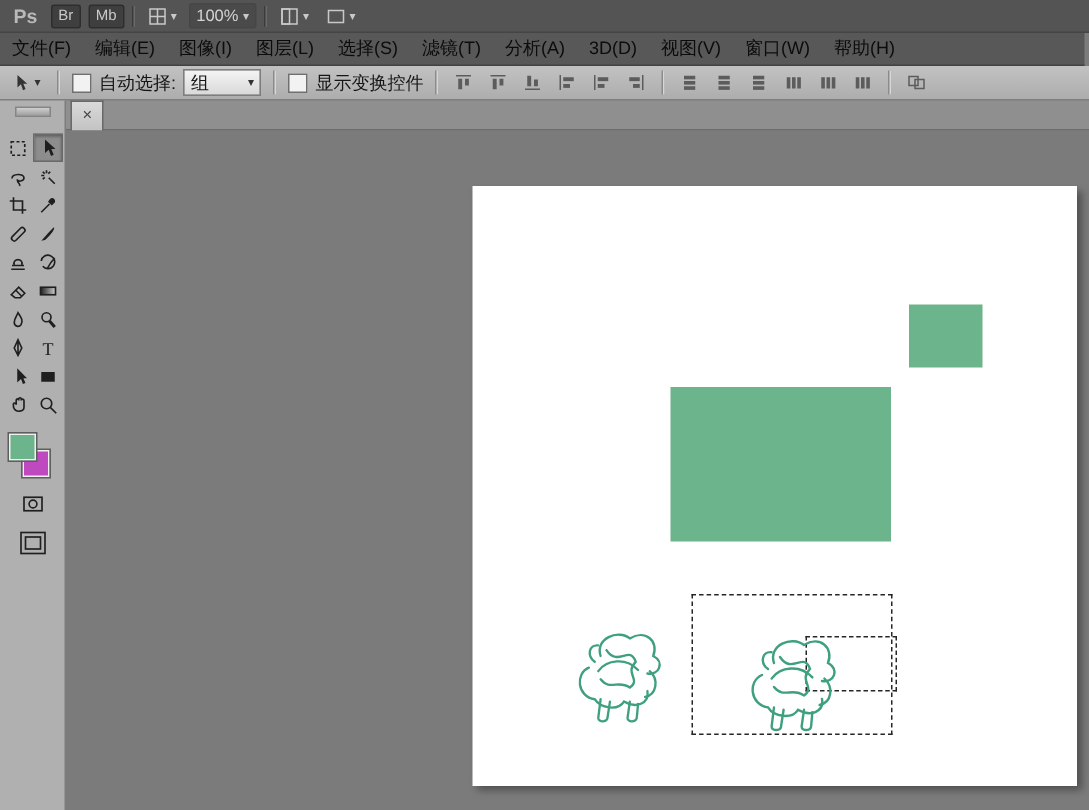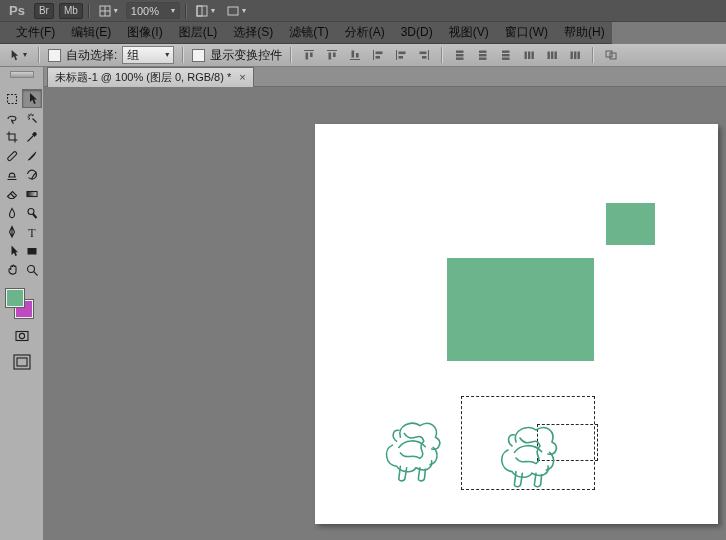--- a/index.html
+++ b/index.html
@@ -11,25 +11,25 @@
   .appbar{left:0;top:0;width:726px;height:22px;background:#545454;border-bottom:1px solid #454545;
           display:flex;align-items:center;gap:5px;padding:0 5px;box-sizing:border-box;}
   .ps-logo{color:#b9b9b9;font-weight:bold;font-size:13px;letter-spacing:0;padding:0 4px;}
   .chip{background:#3f3f3f;border:1px solid #2e2e2e;border-radius:2px;color:#c9c9c9;
         font-size:10px;font-weight:normal;padding:1px 4px;line-height:12px;}
   .abtn{display:inline-flex;align-items:center;gap:2px;padding:1px 3px;border-radius:2px;
         color:#cdcdcd;font-size:10px;}
   .abtn svg{stroke:#c9c9c9;fill:none;stroke-width:1;}
   .caret{color:#c9c9c9;font-size:8px;line-height:8px;}
   .asep{width:1px;height:14px;background:#3c3c3c;border-right:1px solid #6a6a6a;}
-  .zoom-chip{color:#d4d4d4;font-size:11px;display:inline-flex;gap:12px;align-items:center;
+  .zoom-chip{color:#d4d4d4;font-size:11px;display:inline-flex;gap:3px;align-items:center;
              border:1px solid #464646;background:#4a4a4a;padding:0 4px;height:15px;border-radius:2px;}
   
-  .menubar{left:0;top:22px;width:612px;height:22px;background:#585858;border-bottom:1px solid #424242;
-           display:flex;align-items:center;font-size:12px;color:#0c0c0c;box-sizing:border-box;padding-left:8px;}
+  .menubar{left:0;top:22px;width:723px;height:22px;background:#585858;border-bottom:1px solid #424242;
+           display:flex;align-items:center;font-size:12px;color:#0c0c0c;box-sizing:border-box;padding-left:0;}
   .menu-item{padding:0 8px;line-height:21px;white-space:nowrap;cursor:default;}
   
   .optionsbar{left:0;top:44px;width:726px;height:23px;background:linear-gradient(#c2c2c2,#adadad);
               border-bottom:1px solid #7e7e7e;display:flex;align-items:center;font-size:12px;color:#151515;
               box-sizing:border-box;padding-left:4px;gap:5px;}
   .osep{width:1px;height:16px;background:#8b8b8b;border-right:1px solid #d6d6d6;margin:0 3px;}
   .opt-check{width:11px;height:11px;border:1px solid #6f6f6f;background:#f2f2f2;display:inline-block;}
   .opt-label{white-space:nowrap;text-align:center;}
   .opt-select{background:linear-gradient(#f4f4f4,#d9d9d9);border:1px solid #7d7d7d;height:16px;
               display:inline-flex;align-items:center;gap:10px;padding:0 4px;font-size:12px;min-width:42px;
@@ -233,21 +233,20 @@
   <span class="obtn">
     <svg width="14" height="14" viewBox="0 0 14 14">
         <rect x="2" y="3" width="6" height="6" fill="none"></rect>
         <rect x="6" y="5" width="6" height="6" fill="none"></rect>
       </svg>
   </span>
 </div>
 
 <div class="abs tabstrip">
   <div class="tab">
-    <span>未标题-1 @ 100% (图层 0, RGB/8) *</span>
     <span class="tab-close">×</span>
   </div>
 </div>
 
 <div class="abs toolpanel">
   <div class="tool-grip">
       <span></span>
     </div>
   <div class="tools">
     <div class="tool">

